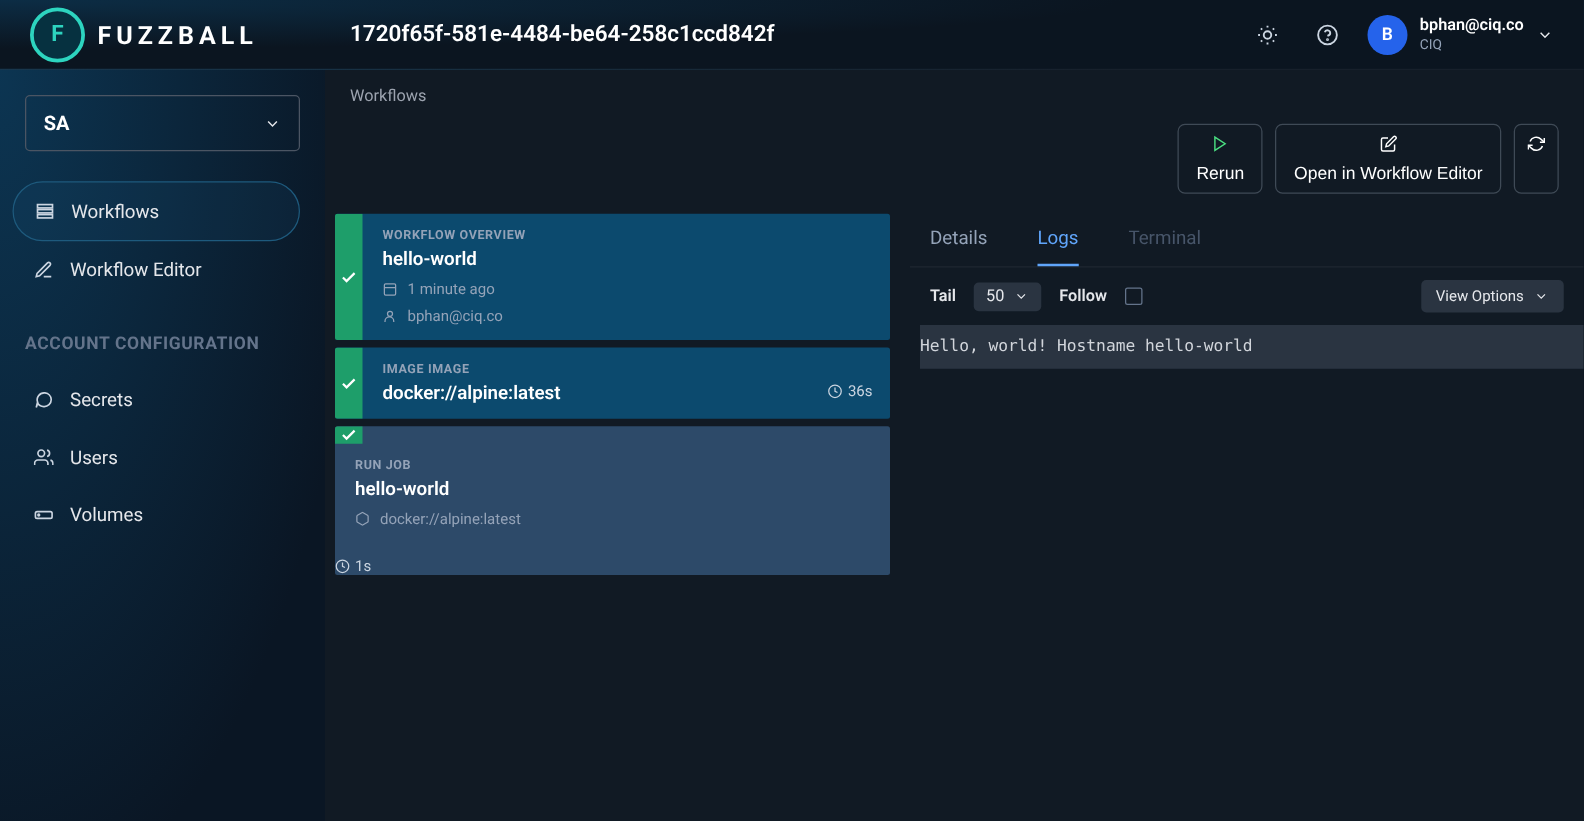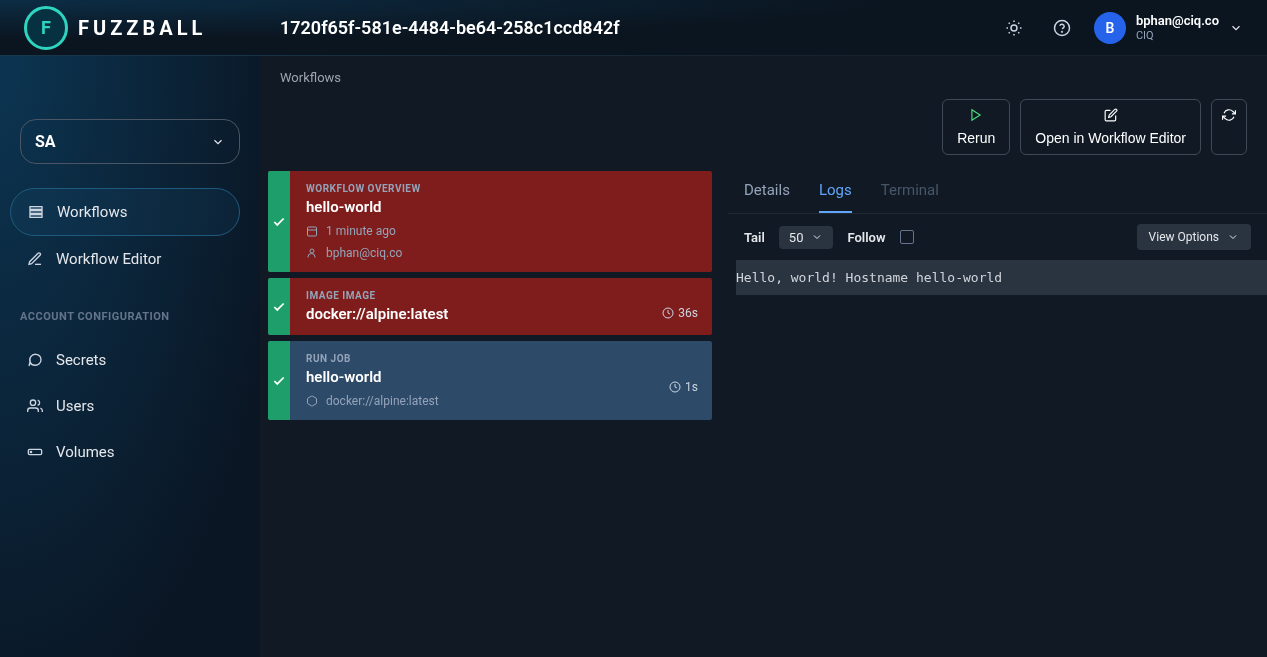--- a/index.html
+++ b/index.html
@@ -46,73 +46,72 @@
     .user-org { font-size: 11px; color: #94a3b8; }
     .body { flex: 1; display: flex; }
     .sidebar {
       width: 260px;
       background: radial-gradient(ellipse at top left, #0c3552 0%, #0a1624 80%);
       padding: 20px 20px;
       display: flex; flex-direction: column;
     }
     .org-select {
       border: 1px solid #4b5563;
-      border-radius: 16px;
+      border-radius: 4px;
       padding: 12px 14px;
       display: flex; align-items: center; justify-content: space-between;
       cursor: pointer;
       margin-bottom: 24px;
-      margin-top: 43px;
     }
     .org-select-label { font-weight: 700; font-size: 16px; color: #fff; }
     .nav-item {
       display: flex; align-items: center; gap: 12px;
       padding: 14px 16px;
       border-radius: 999px;
       cursor: pointer;
       font-size: 15px;
       color: #e5e7eb;
       margin-left: -10px;
     }
     .nav-item.active { border: 1px solid #1e5a7d; background: rgba(30,90,125,0.15); }
     .nav-icon { width: 18px; height: 18px; display: flex; align-items: center; justify-content: center; color: #cbd5e1; }
-    .nav-section-label { font-size: 11px; font-weight: 700; letter-spacing: 0.5px; color: #64748b; margin: 28px 0 14px 0; }
+    .nav-section-label { font-size: 14px; font-weight: 700; letter-spacing: 0.5px; color: #64748b; margin: 28px 0 14px 0; }
     .main { flex: 1; background: #111a24; display: flex; flex-direction: column; }
     .breadcrumb-row { padding: 14px 20px 6px 20px; font-size: 13px; color: #9ca3af; }
     .actions-row { display: flex; justify-content: flex-end; gap: 10px; padding: 8px 20px 16px 20px; }
     .btn {
       display: flex; align-items: center; gap: 8px;
       border: 1px solid #3f4a56; border-radius: 6px;
       padding: 8px 14px; font-size: 14px; color: #fff; cursor: pointer;
       background: transparent;
       flex-direction: column;
     }
     .btn-icon-only { padding: 8px 10px; }
     .content { flex: 1; display: flex; gap: 16px; padding: 0 0 0 8px; }
     .steps-col { width: 444px; display: flex; flex-direction: column; gap: 6px; }
     .step-card {
       display: flex;
-      background: #7f1d1d;
+      background: #0c4a6e;
       border-radius: 2px;
       overflow: hidden;
       cursor: pointer;
     }
-    .step-card.selected { background: #2d4a69; }
+    .step-card.selected { background: #2d4a69; flex-direction: column; }
     .step-status {
       width: 22px; background: #1e9e6a;
       display: flex; align-items: center; justify-content: center;
     }
     .step-card.selected .step-status { background: #1e9e6a; }
     .step-body { flex: 1; padding: 12px 16px; }
     .step-kicker { font-size: 10px; font-weight: 700; letter-spacing: 0.5px; color: #94a3b8; }
     .step-title { font-size: 15px; font-weight: 600; color: #fff; margin-top: 4px; }
     .step-meta { display: flex; align-items: center; gap: 8px; font-size: 12px; color: #94a3b8; margin-top: 8px; }
     .step-time { display: flex; align-items: center; gap: 4px; font-size: 12px; color: #cbd5e1; padding: 12px 14px 0 0; white-space: nowrap; }
     .logs-col { flex: 1; display: flex; flex-direction: column; }
-    .tabs { display: flex; gap: 29px; padding: 10px 16px 0 16px; border-bottom: 1px solid rgba(255,255,255,0.06); }
+    .tabs { display: flex; gap: 40px; padding: 10px 16px 0 16px; border-bottom: 1px solid rgba(255,255,255,0.06); }
     .tab { font-size: 15px; color: #94a3b8; padding-bottom: 12px; cursor: pointer; }
     .tab.active { color: #60a5fa; border-bottom: 2px solid #60a5fa; }
     .tab.disabled { color: #475569; }
     .log-toolbar { display: flex; align-items: center; gap: 14px; padding: 10px 16px; font-size: 13px; justify-content: center; }
     .tail-select { background: #2a3441; border-radius: 4px; padding: 4px 10px; display: flex; align-items: center; gap: 8px; cursor: pointer; }
     .follow-check { width: 14px; height: 14px; border: 1px solid #64748b; border-radius: 2px; }
     .view-opts { margin-left: auto; background: #2a3441; border-radius: 4px; padding: 6px 12px; display: flex; align-items: center; gap: 8px; cursor: pointer; font-size: 12px; }
     .log-output { background: #2a3441; margin: 0 0 0 8px; padding: 10px 0; font-family: ui-monospace, Menlo, Consolas, monospace; font-size: 13px; color: #d1d5db; }
     svg { display: block; }
   </style>

